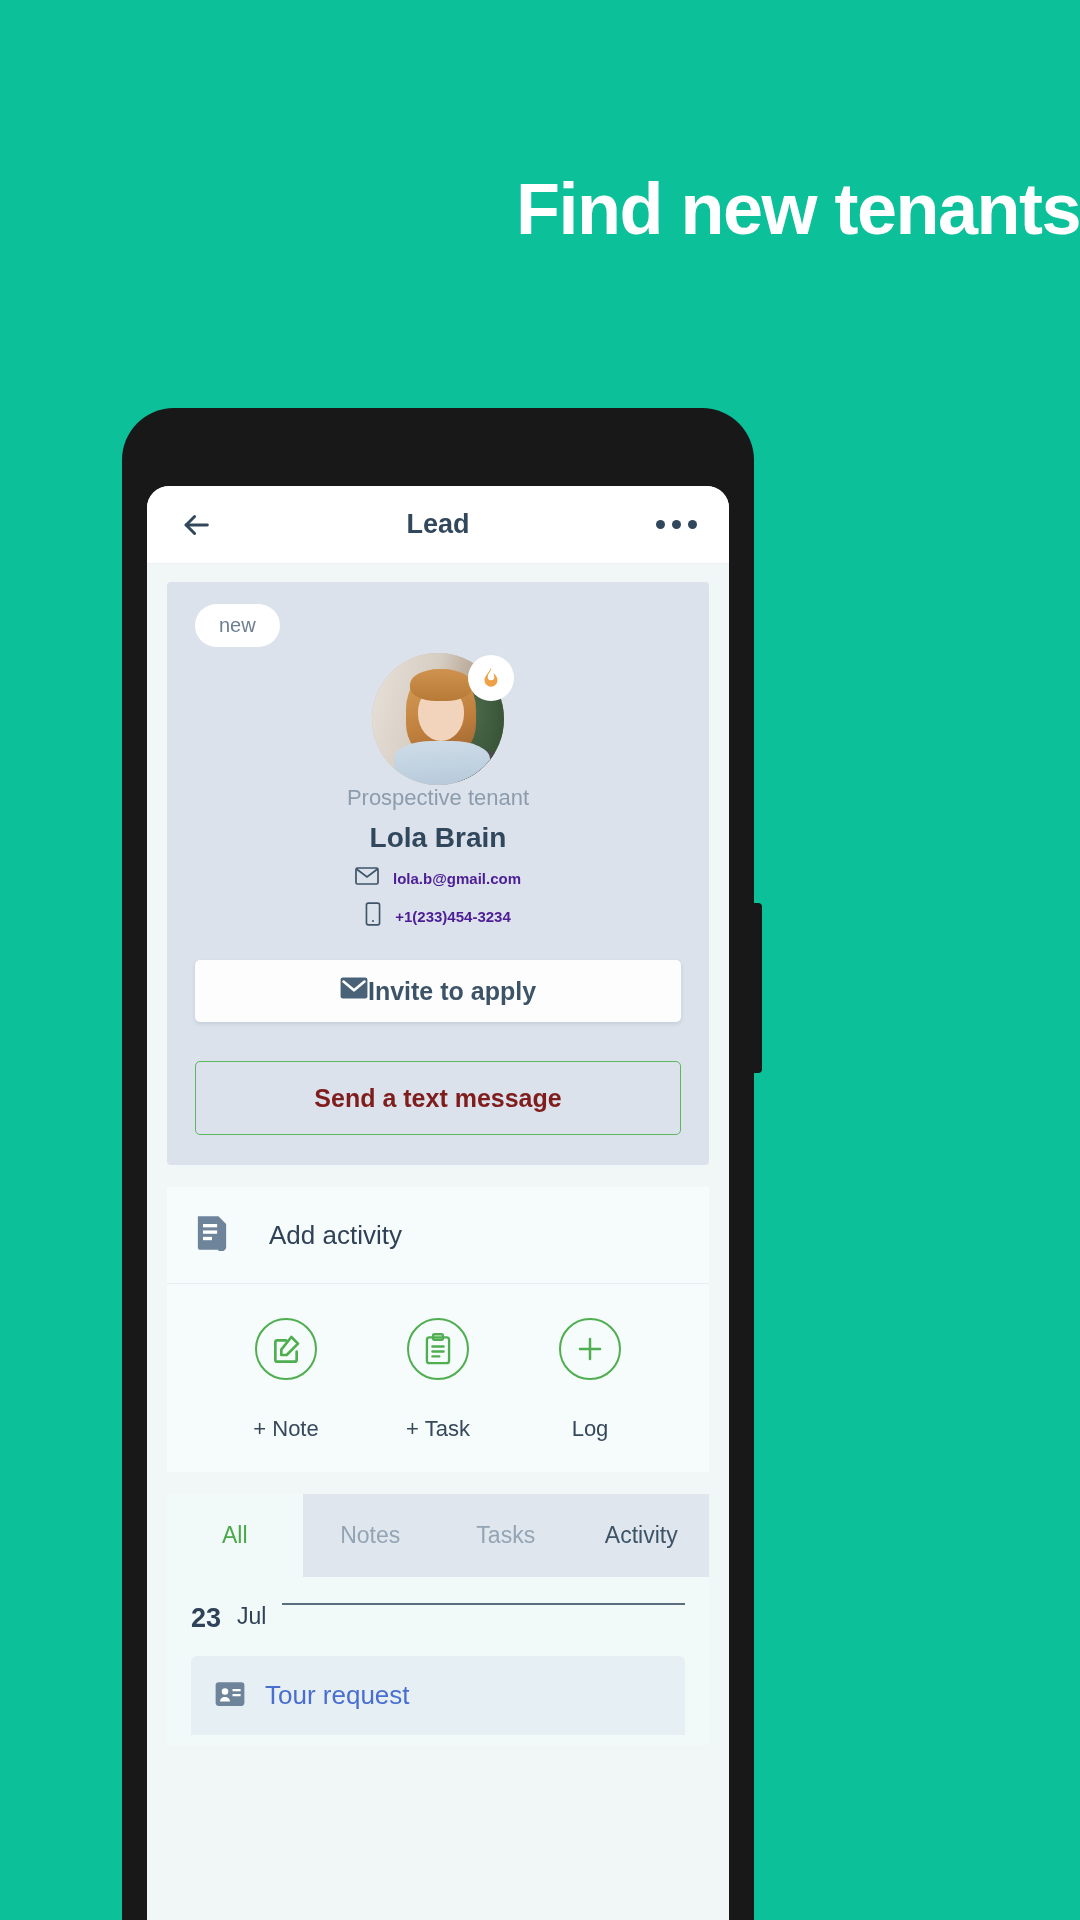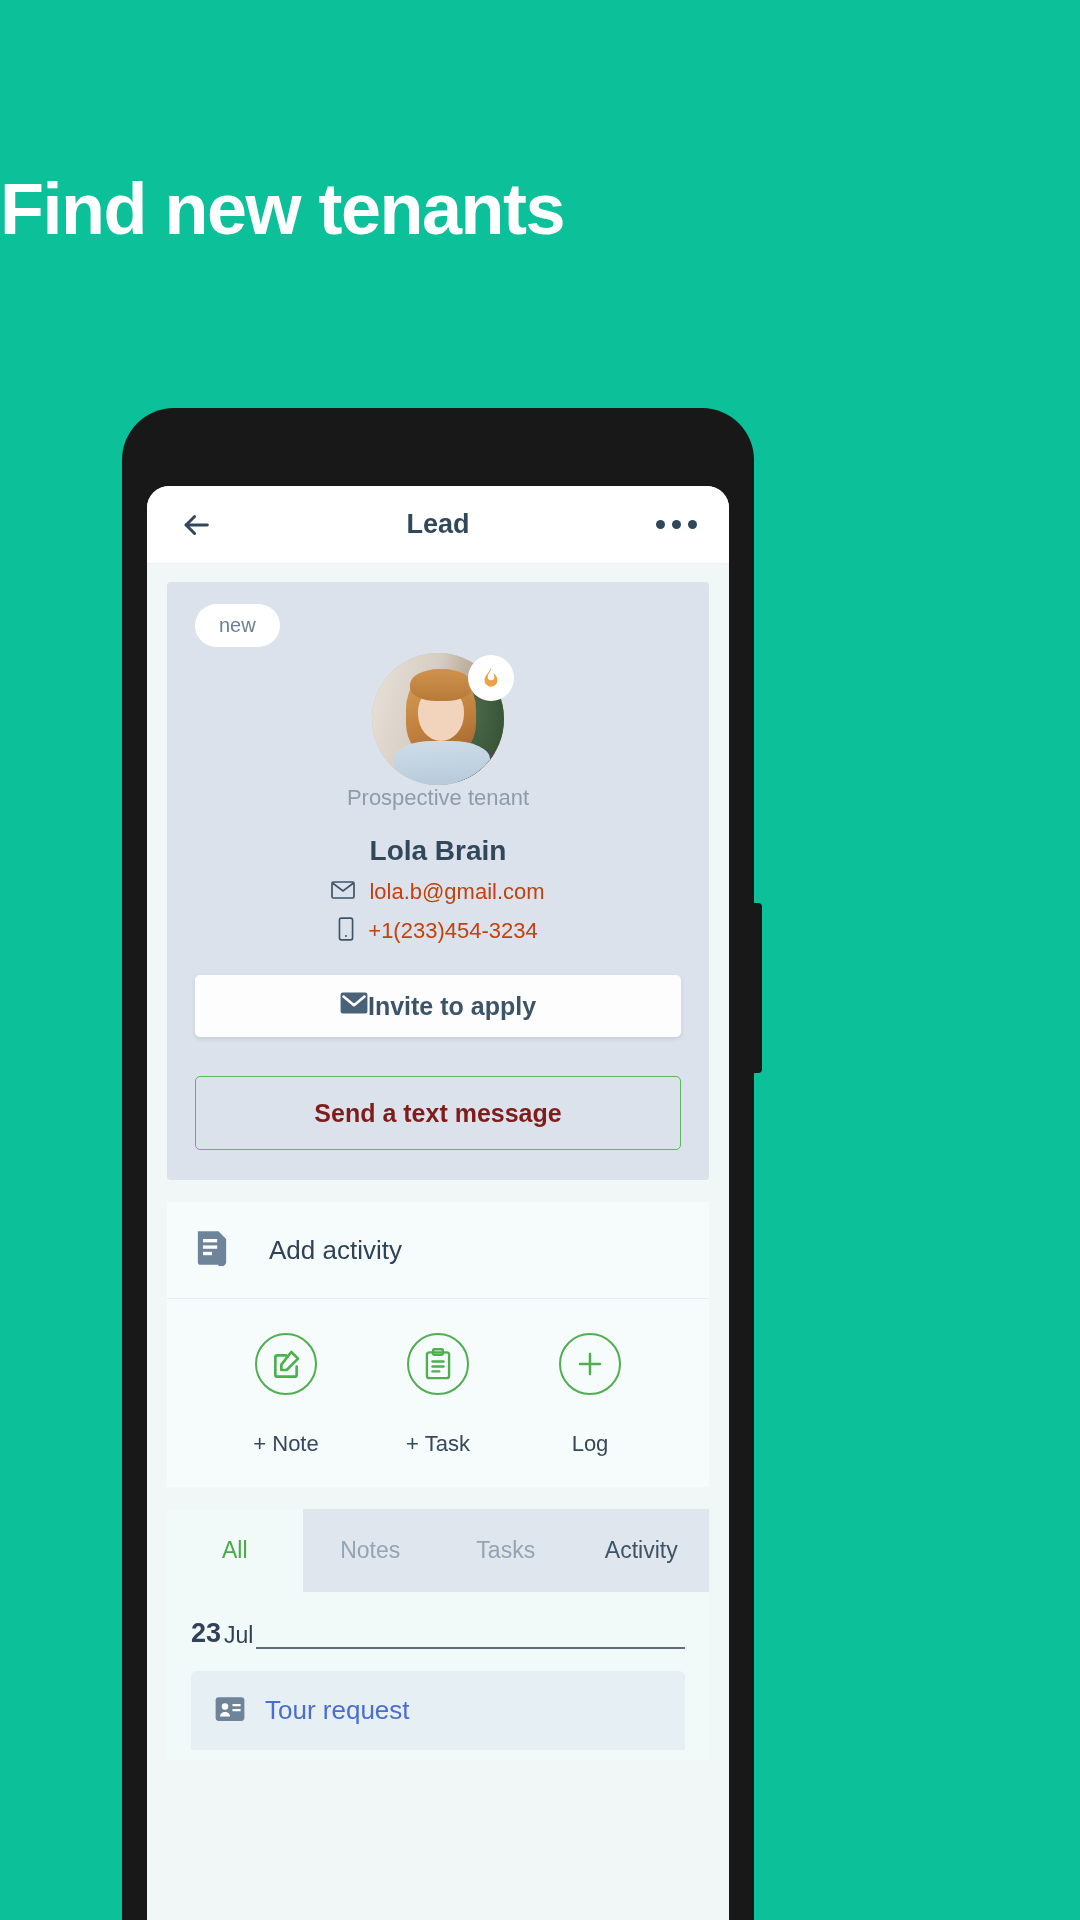--- a/index.html
+++ b/index.html
@@ -6,21 +6,21 @@
   html,body { width:1080px; height:1920px; }
   body {
     font-family:"Liberation Sans", sans-serif;
     background:#0cc09a;
     position:relative;
     overflow:hidden;
   }
   .headline {
     position:absolute;
     top:168px; left:0; width:100%;
-    text-align:left;
+    text-align:right;
     color:#ffffff;
     font-size:72px;
     font-weight:bold;
     letter-spacing:-1.5px;
   }
   
   .phone {
     position:absolute;
     left:122px; top:408px;
     width:632px; height:1560px;
@@ -104,23 +104,23 @@
      background:linear-gradient(180deg,#cf934f 0%,#b87a37 100%); border-radius:48% 48% 42% 42%; }
   .avatar .shirt { position:absolute; left:22px; bottom:0; width:96px; height:44px;
      background:linear-gradient(175deg,#cfdde8 0%,#b6c9da 100%); border-radius:40% 40% 0 0; }
   .flame-badge {
     position:absolute; right:-10px; top:2px;
     width:46px; height:46px; border-radius:50%;
     background:#ffffff;
     display:flex; align-items:center; justify-content:center;
   }
   .role { text-align:center; color:#8c9cad; font-size:22px; }
-  .pname { text-align:center; color:#31475c; font-size:28px; font-weight:bold; margin-top:24px; }
+  .pname { text-align:center; color:#31475c; font-size:28px; font-weight:bold; margin-top:11px; }
   .crow { display:flex; align-items:center; justify-content:center; gap:14px; margin-top:12px; }
-  .crow .ctext { color:#c2410c; font-size:22px; }
+  .crow .ctext { color:#4c1d95; font-size:15px;font-weight:bold; }
   .btn-white {
     display:flex; align-items:center; justify-content:center; gap:0;
     background:#fdfdfd; border-radius:5px;
     height:62px; margin-top:30px;
     box-shadow:0 2px 4px rgba(40,60,80,.13);
     color:#3d5468; font-size:25px; font-weight:bold;
   }
   .btn-outline {
     display:flex; align-items:center; justify-content:center;
     border:1.5px solid #5cb85c; border-radius:5px;
@@ -139,21 +139,21 @@
   .act-item { display:flex; flex-direction:column; align-items:center; width:150px;gap:20px; }
   .circ { width:62px; height:62px; border-radius:50%; border:2px solid #4fae50; display:flex; align-items:center; justify-content:center; }
   .act-lbl { margin-top:16px; color:#36495c; font-size:22px; }
   
   .tabs-block { margin:22px 20px 0 20px; background:#dfe6ee; display:flex; }
   .tab { flex:1; text-align:center; padding:28px 0; font-size:23px; color:#93a4b4; }
   .tab.active { background:#f2f9f9; color:#4aa94a; }
   .tab.strong { color:#3d5366; }
   
   .timeline { margin:0 20px; background:#f2f9f9; padding:26px 24px 10px 24px; }
-  .date-row { display:flex; align-items:flex-end; gap:3px; }
+  .date-row { display:flex; align-items:flex-start; gap:16px; }
   .date-day { font-size:27px; font-weight:bold; color:#2f4257; }
   .date-mon { font-size:23px; color:#2f4257; }
   .date-line { flex:1; height:2px; background:#5a6e80; }
   .tl-item { margin-top:22px; background:#e6eff3; border-radius:6px 6px 0 0; display:flex; align-items:center; gap:20px; padding:24px 24px; }
   .tl-title { color:#4a6ed0; font-size:26px; }
 </style>
 </head>
 <body>
 
 <div class="headline">Find new tenants</div>

